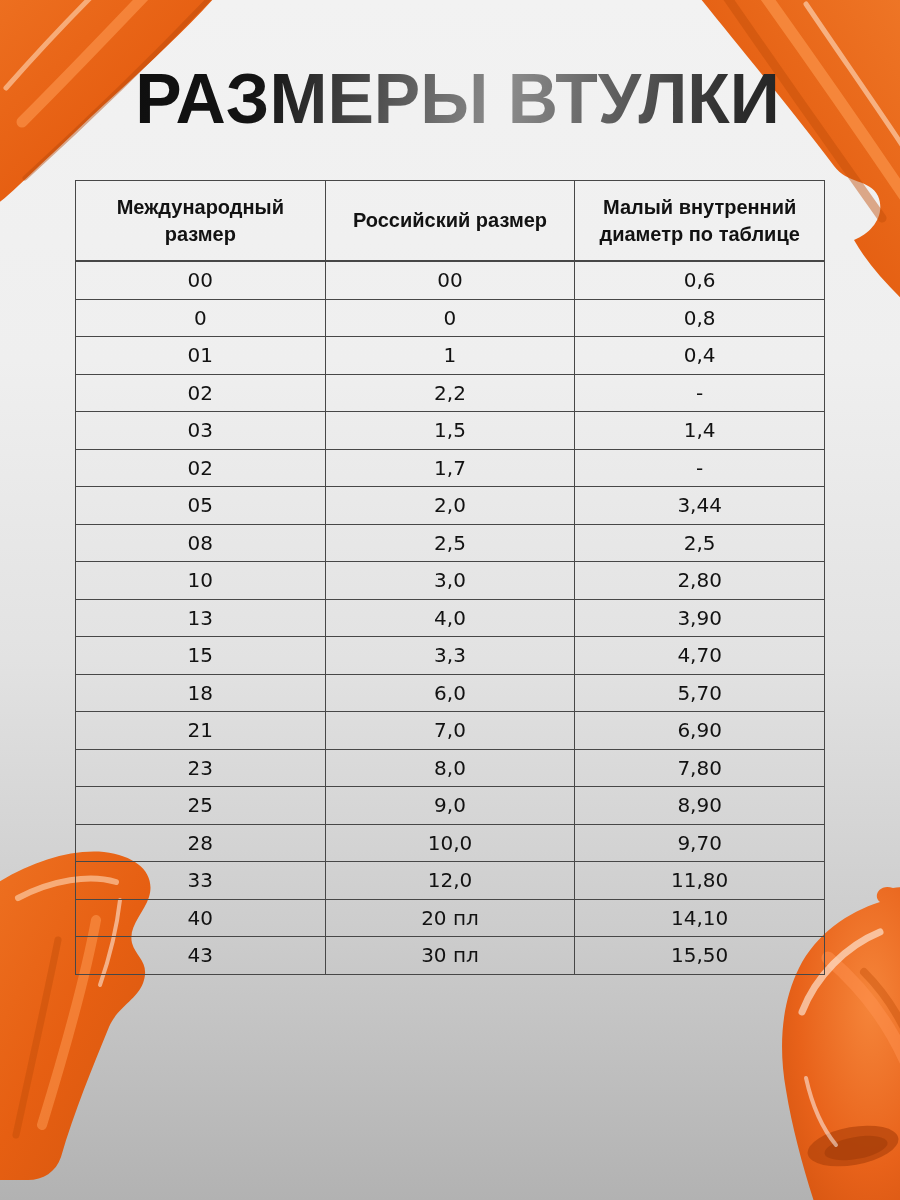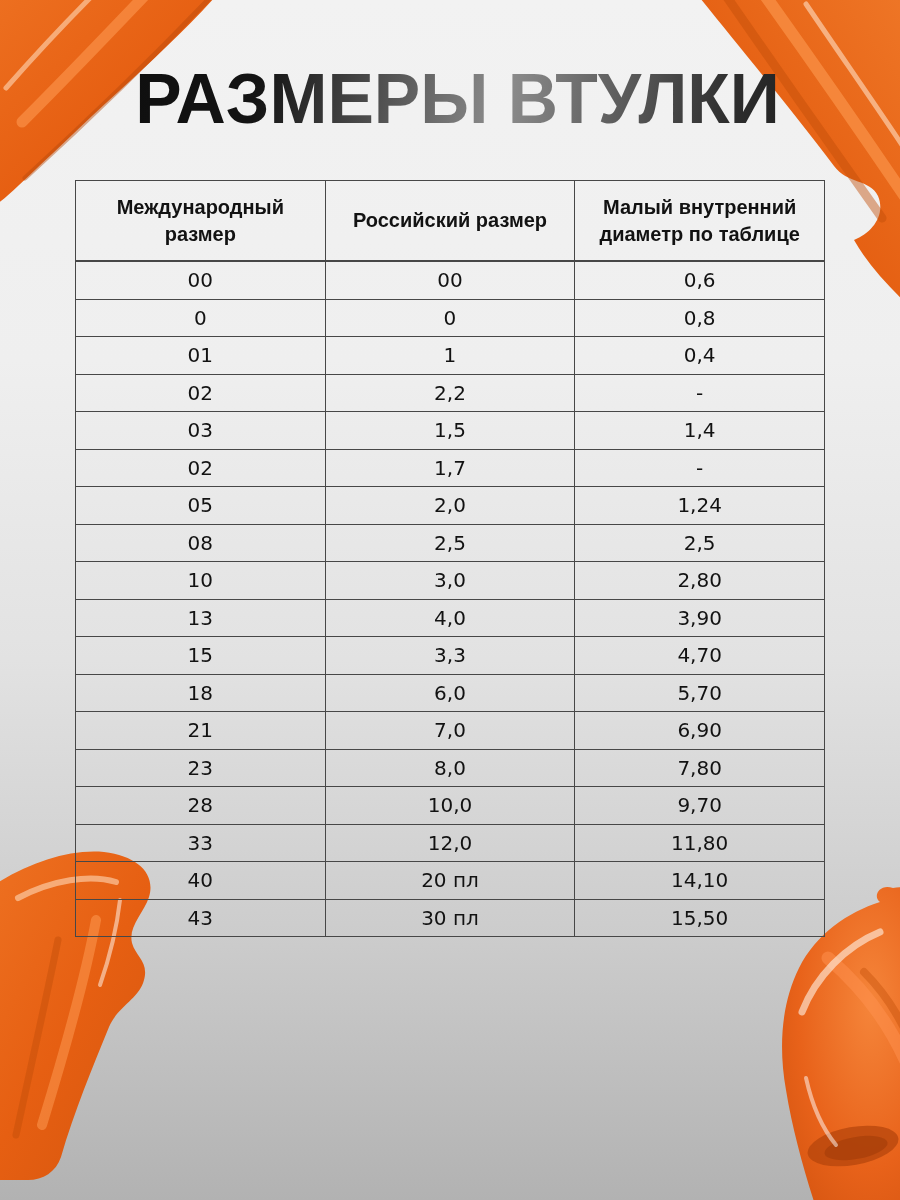--- a/index.html
+++ b/index.html
@@ -205,21 +205,21 @@
           <td>1,4</td>
         </tr>
         <tr>
           <td>02</td>
           <td>1,7</td>
           <td>-</td>
         </tr>
         <tr>
           <td>05</td>
           <td>2,0</td>
-          <td>1,24</td>
+          <td>3,44</td>
         </tr>
         <tr>
           <td>08</td>
           <td>2,5</td>
           <td>2,5</td>
         </tr>
         <tr>
           <td>10</td>
           <td>3,0</td>
           <td>2,80</td>
@@ -243,20 +243,25 @@
           <td>21</td>
           <td>7,0</td>
           <td>6,90</td>
         </tr>
         <tr>
           <td>23</td>
           <td>8,0</td>
           <td>7,80</td>
         </tr>
         <tr>
+          <td>25</td>
+          <td>9,0</td>
+          <td>8,90</td>
+        </tr>
+        <tr>
           <td>28</td>
           <td>10,0</td>
           <td>9,70</td>
         </tr>
         <tr>
           <td>33</td>
           <td>12,0</td>
           <td>11,80</td>
         </tr>
         <tr>

